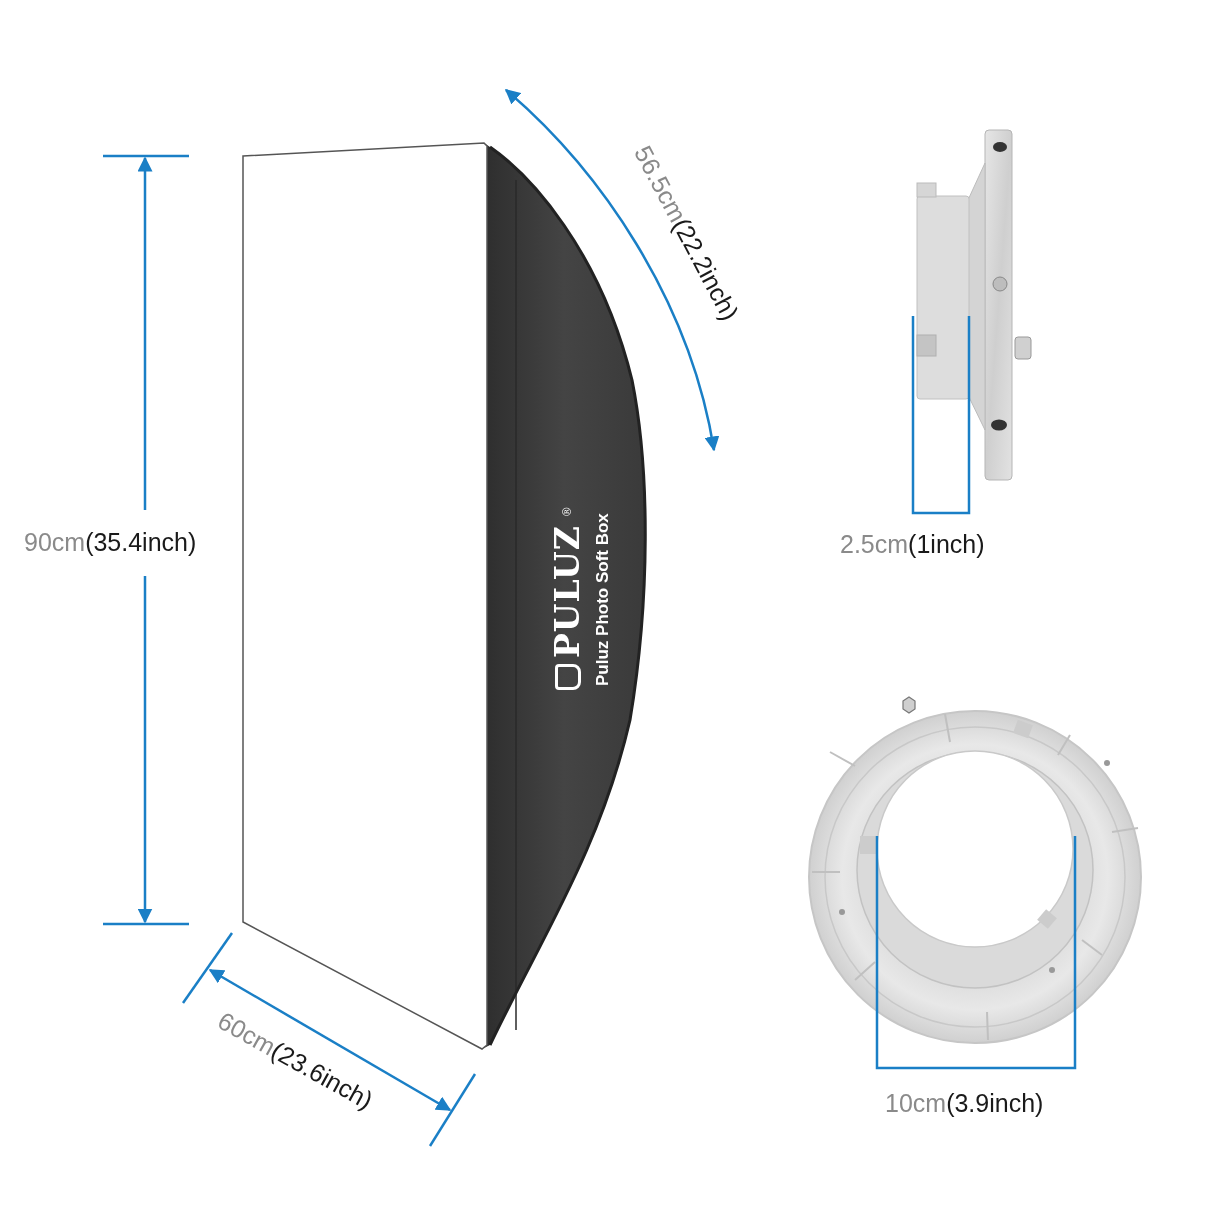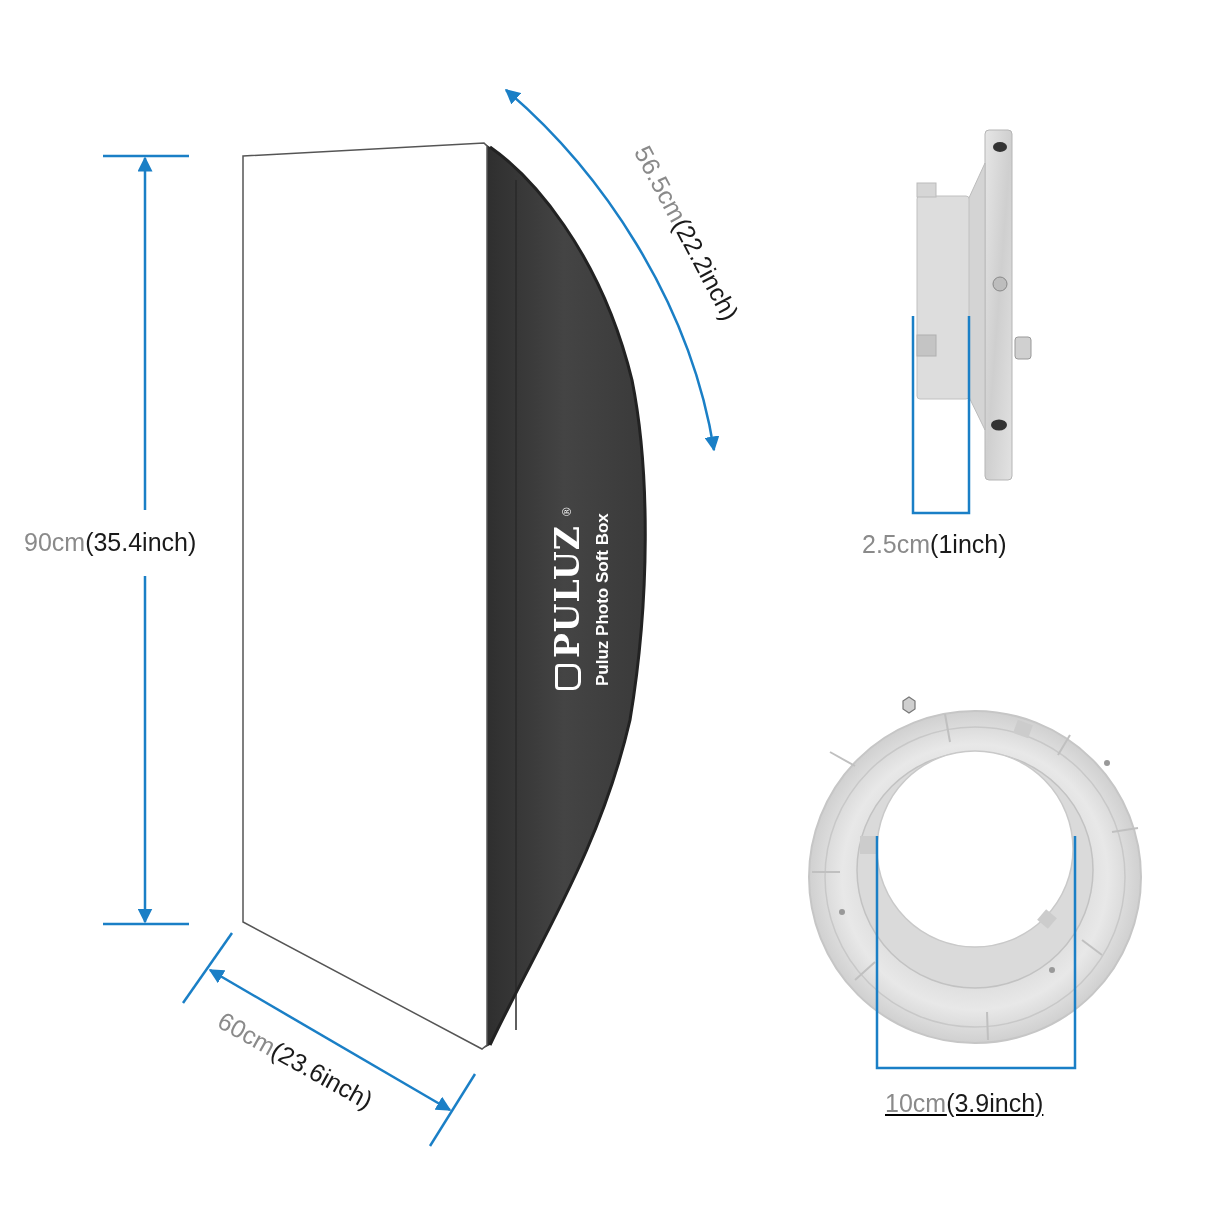--- a/index.html
+++ b/index.html
@@ -131,19 +131,19 @@
 </div>
 
 <div class="dim-label rot" style="left:226px; top:1008px; transform: rotate(29deg);">
   <span class="cm">60cm</span><span class="inch">(23.6inch)</span>
 </div>
 
 <div class="dim-label rot" style="left:652px; top:142px; transform: rotate(62deg);">
   <span class="cm">56.5cm</span><span class="inch">(22.2inch)</span>
 </div>
 
-<div class="dim-label" style="left:862px; top:532px;">
+<div class="dim-label" style="left:840px; top:532px;">
   <span class="cm">2.5cm</span><span class="inch">(1inch)</span>
 </div>
 
-<div class="dim-label" style="left:885px; top:1091px;text-decoration:underline;">
+<div class="dim-label" style="left:885px; top:1091px;">
   <span class="cm">10cm</span><span class="inch">(3.9inch)</span>
 </div>
 
 </body></html>

